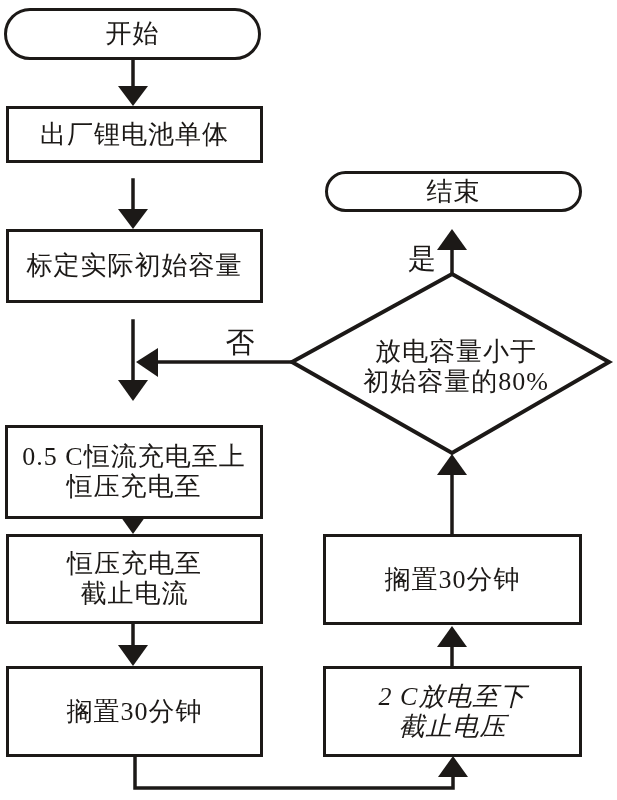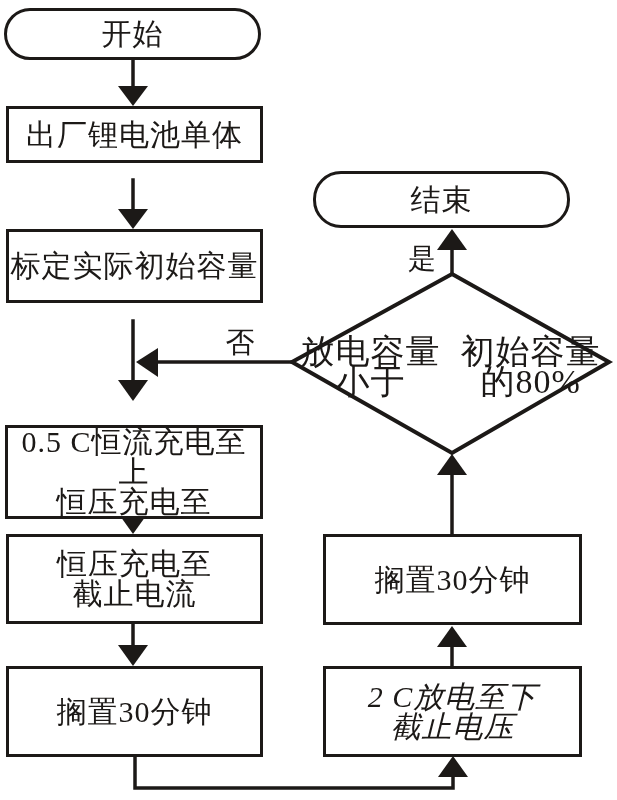--- a/index.html
+++ b/index.html
@@ -14,38 +14,37 @@
   }
   #wires { position: absolute; left: 0; top: 0; }
   .node {
     position: absolute;
     box-sizing: border-box;
     border: 3.5px solid #1c1917;
     background: #ffffff;
     display: flex;
     align-items: center;
     justify-content: center;
-    font-size: 30px;
+    font-size: 26px;
     line-height: 30px;
     text-align: center;
     color: #1c1917;
     letter-spacing: 1px;
   }
   .terminator { border-radius: 28px; }
   .lines { display: block; }
   .lines.left { text-align: center; }
   .decision-text {
     position: absolute;
     display: flex;
-    flex-direction: row;
+    flex-direction: column;
     align-items: center;
     justify-content: center;
-    font-size: 34px;
+    font-size: 26px;
     line-height: 30px;
-    text-align: center;
     letter-spacing: 1px;
   }
   .edge-label {
     position: absolute;
     font-size: 29px;
     line-height: 32px;
     text-align: center;
   }
 </style>
 </head>
@@ -104,21 +103,21 @@
     <div class="lines left">
       <div>恒压充电至</div>
       <div>截止电流</div>
     </div>
   </div>
 
   <div class="node" style="left:6px; top:666px; width:257px; height:91px;">
     <span>搁置30分钟</span>
   </div>
 
-  <div class="node terminator" style="left:313px; top:171px; width:257px; height:57px;">
+  <div class="node terminator" style="left:325px; top:171px; width:257px; height:41px;">
     <span>结束</span>
   </div>
 
   <div class="node" style="left:323px; top:534px; width:259px; height:91px;">
     <span>搁置30分钟</span>
   </div>
 
   <div class="node" style="left:323px; top:666px; width:259px; height:91px;font-style:italic;">
     <div class="lines left">
       <div>2 C放电至下</div>

